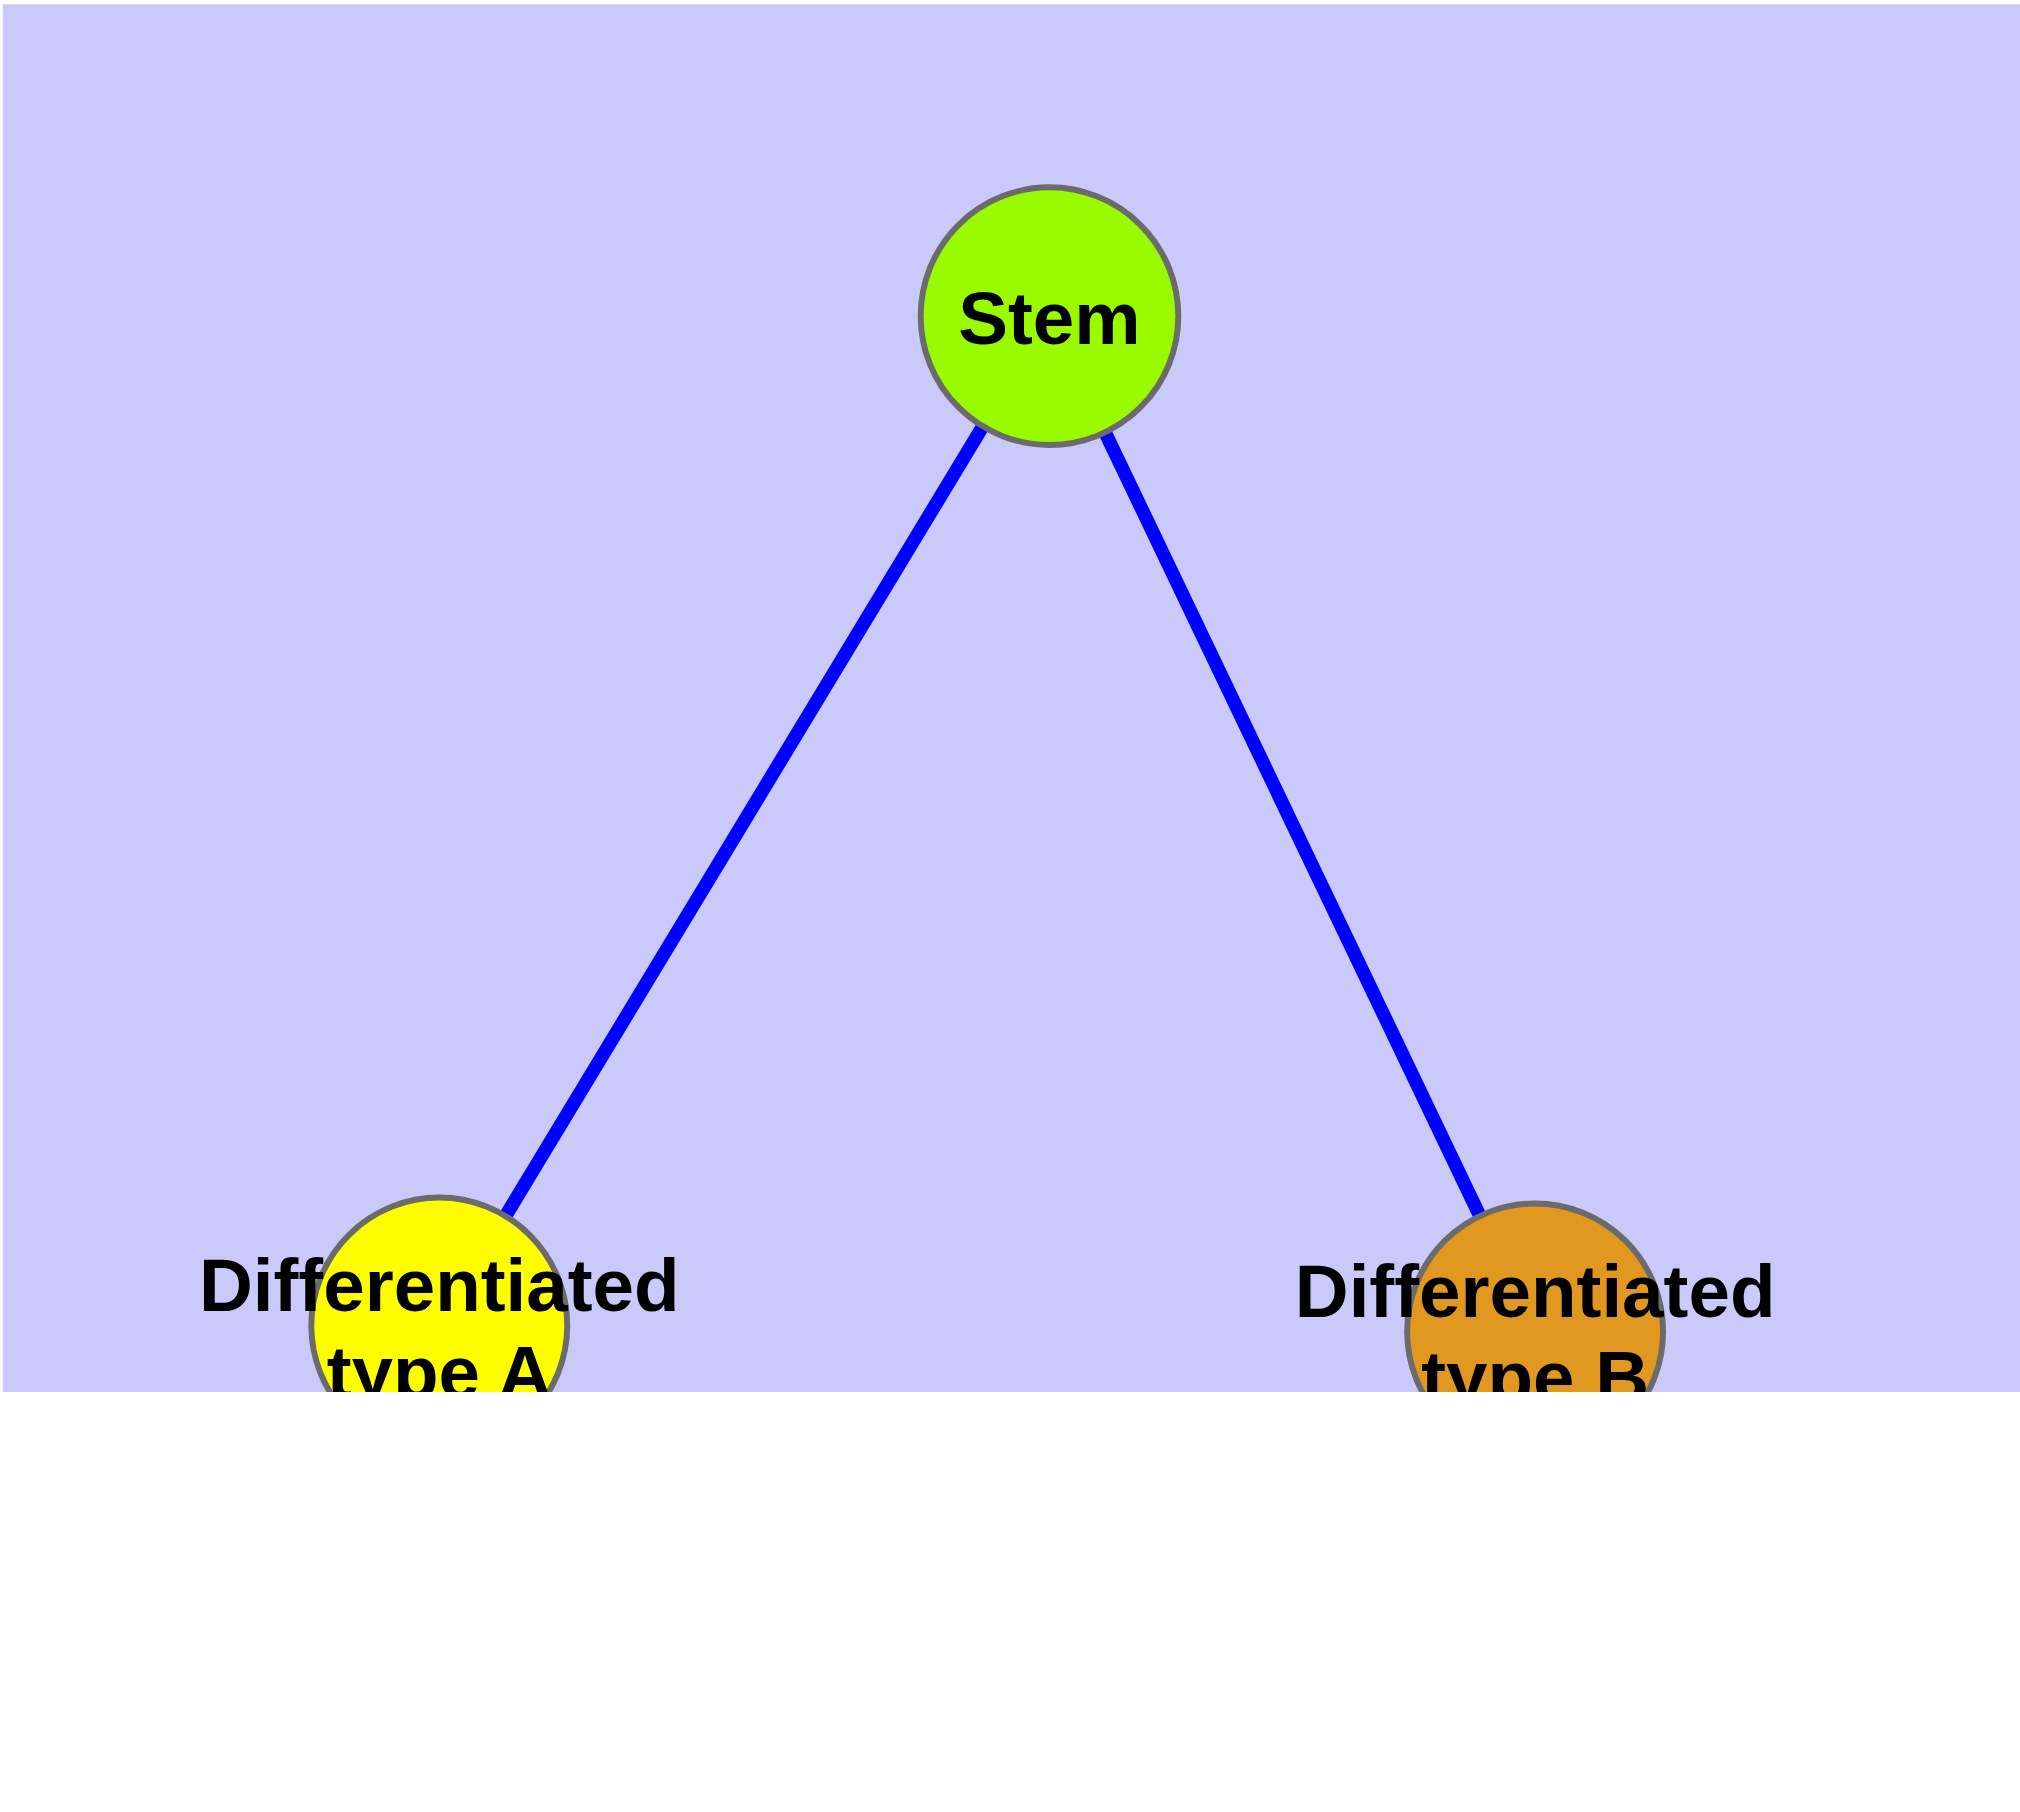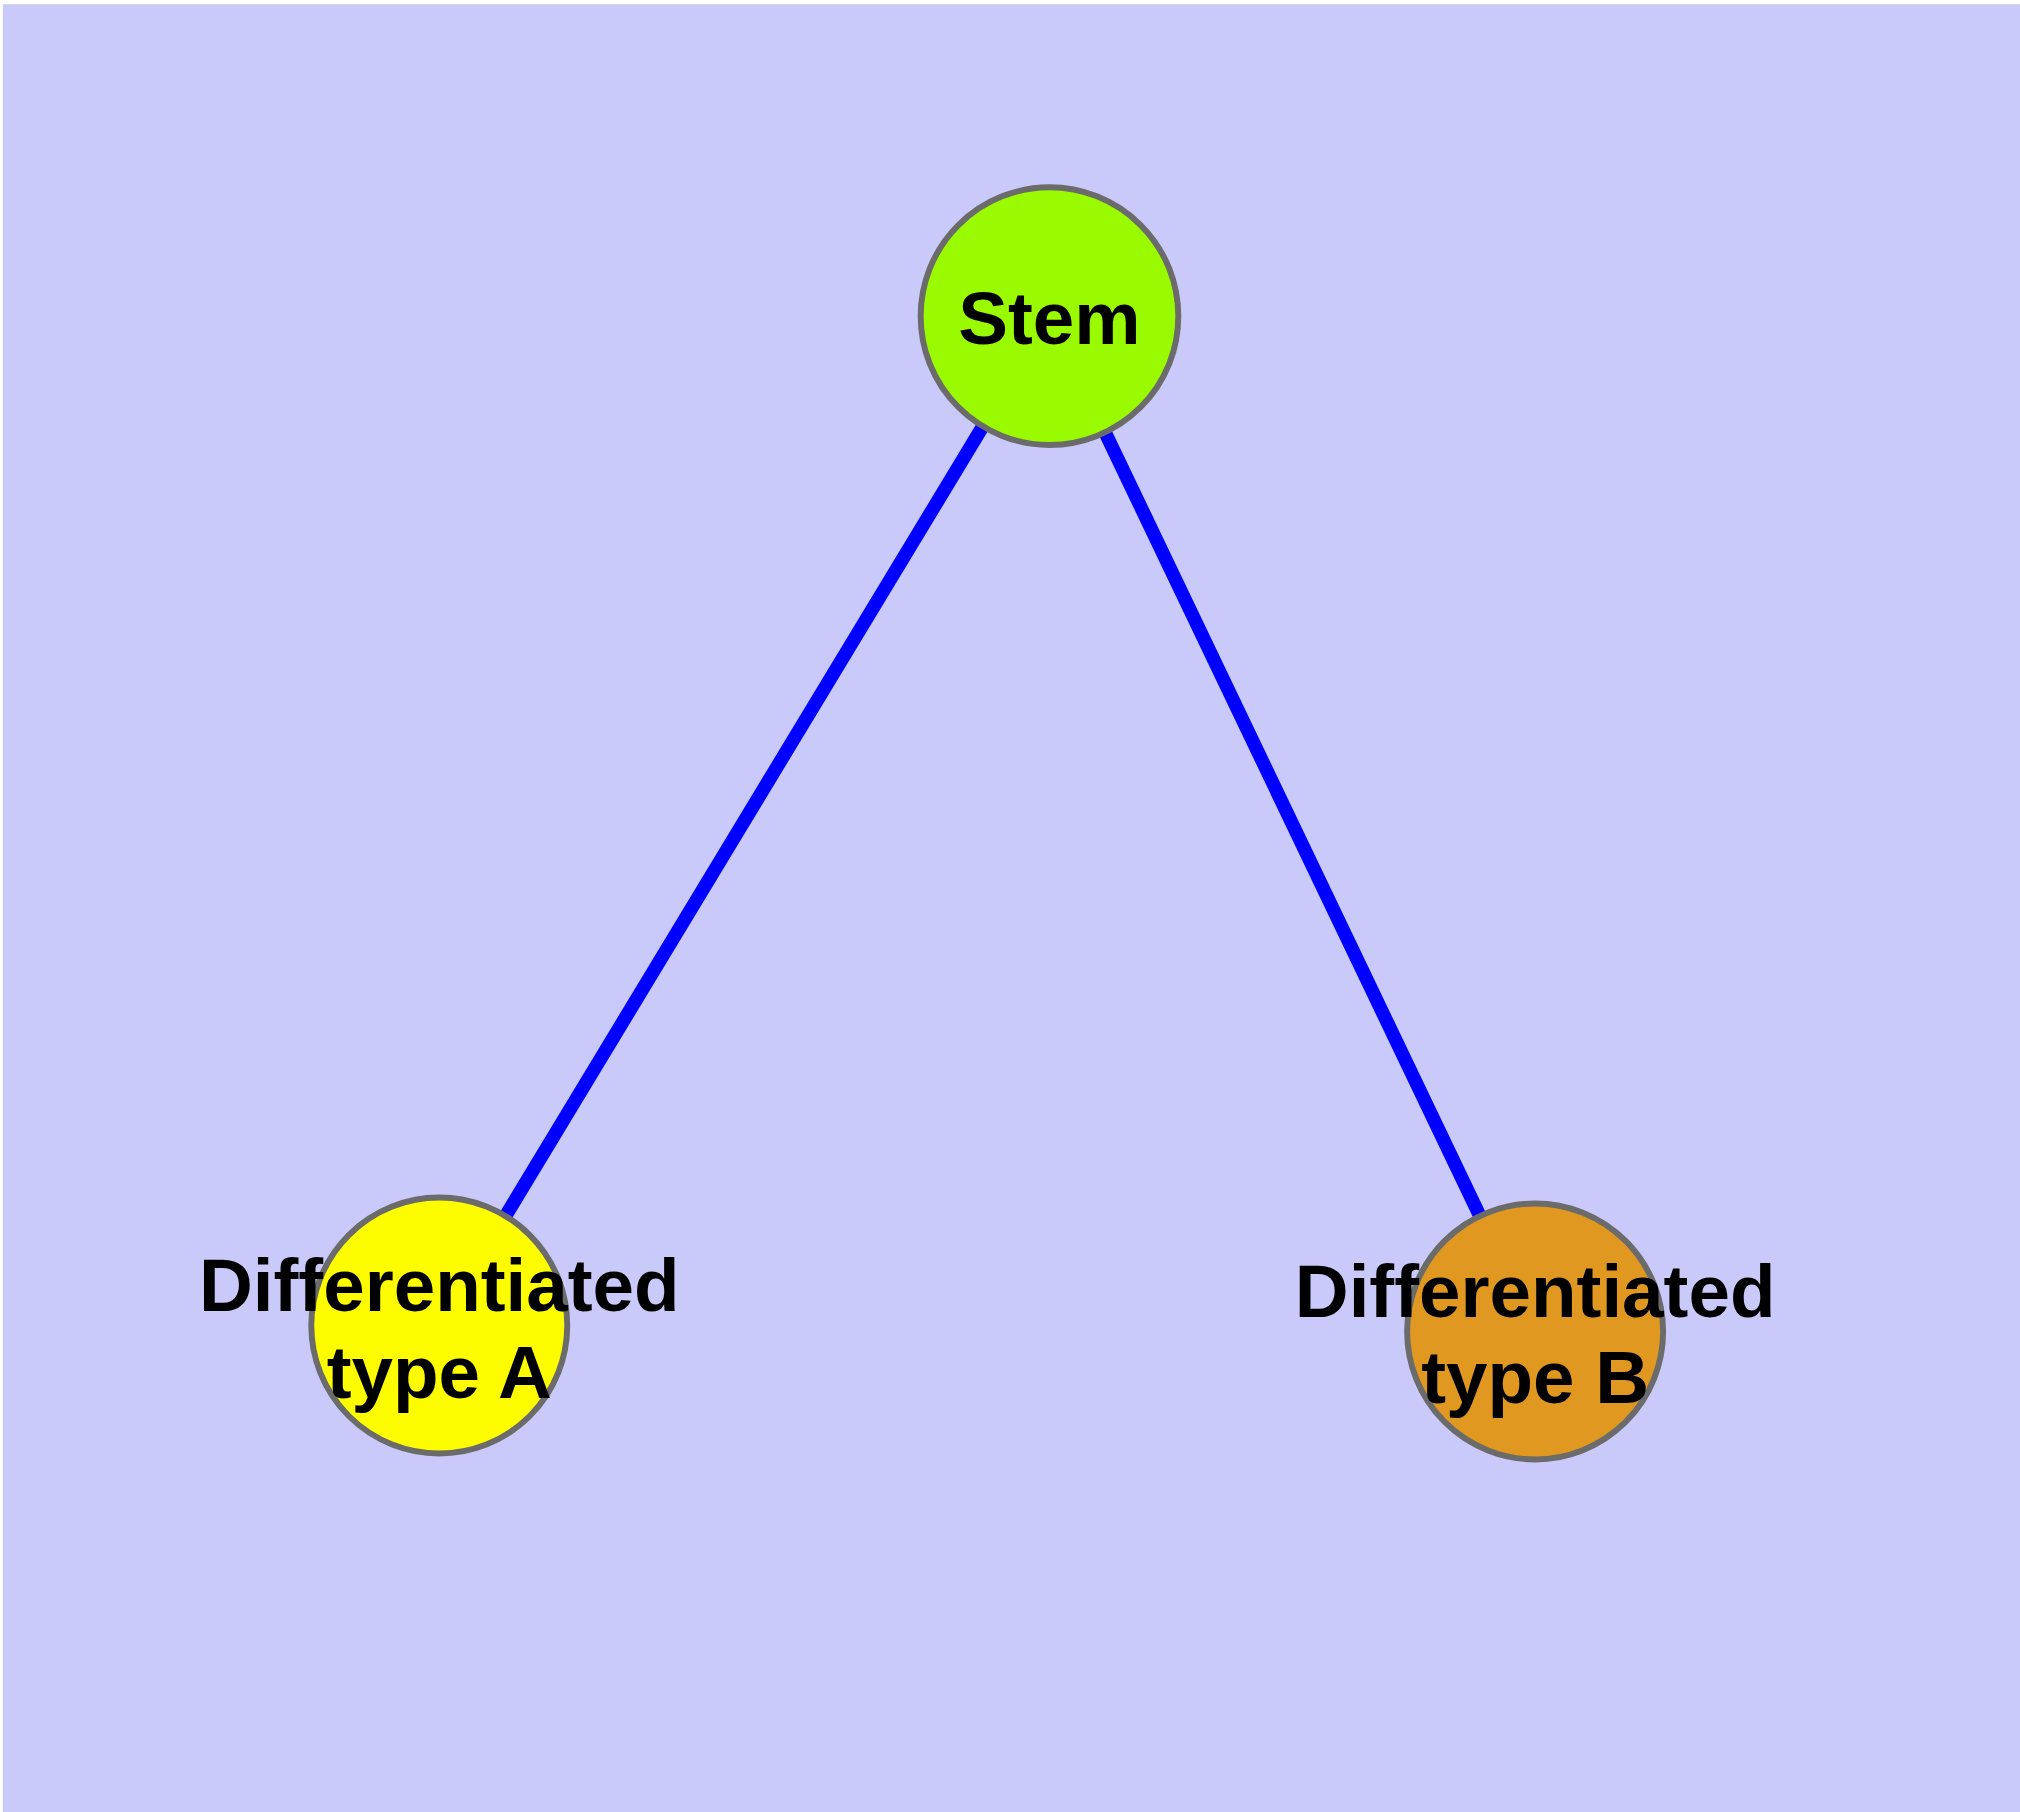--- a/index.html
+++ b/index.html
@@ -2,21 +2,21 @@
 <html style="font-size:13.6px"><head>
 <meta charset="utf-8">
 <style>
   html, body {
     margin: 0;
     padding: 0;
     background: #ffffff;
   }
   .canvas-wrap {
     width: 2021px;
-    height: 1812px;
+    height: 1392px;
     position: relative;
   }
   svg { display: block; }
   .node-label {
     font-family: "Liberation Sans", sans-serif;
     font-weight: 700;
     font-size: 88px;
     text-anchor: middle;
   }
 </style>

